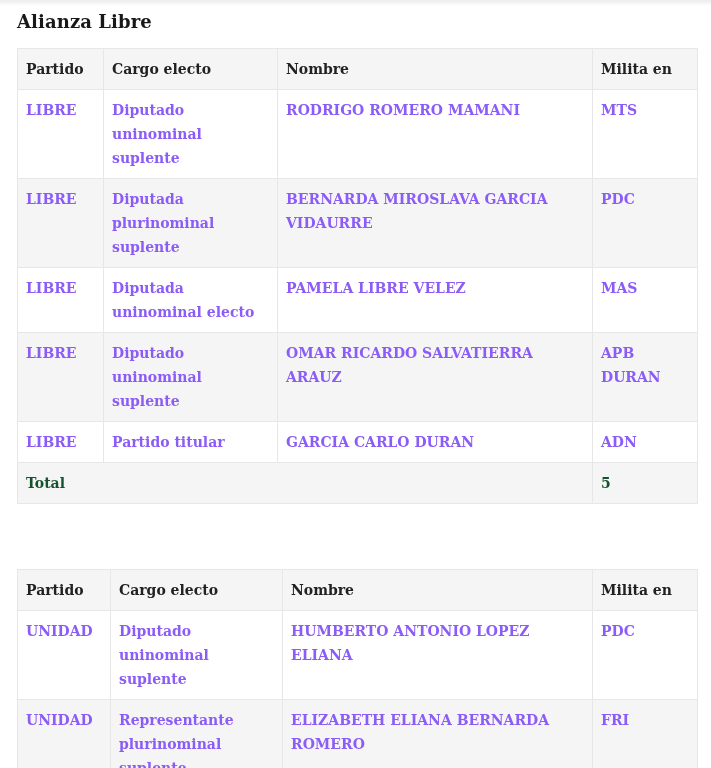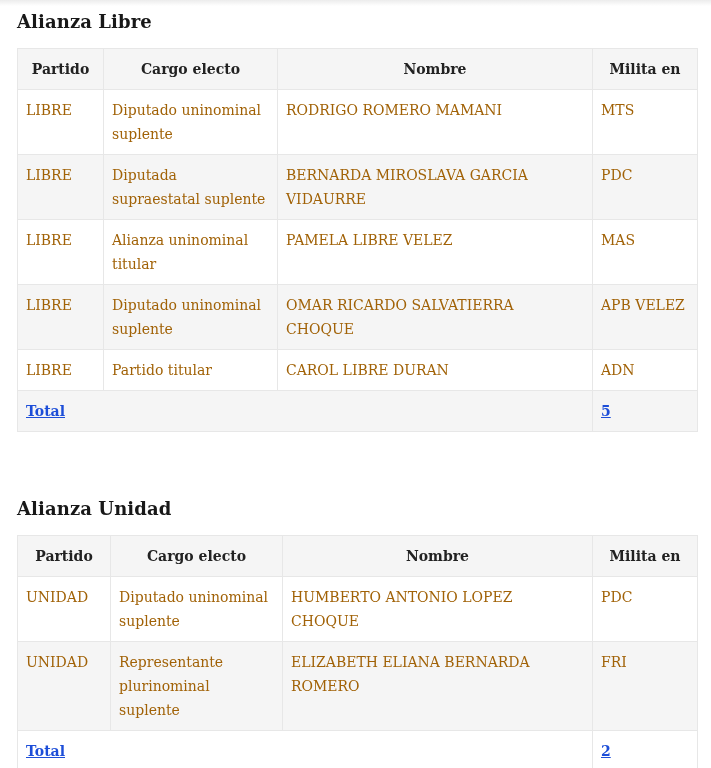--- a/index.html
+++ b/index.html
@@ -47,34 +47,32 @@
     line-height: 24px;
     text-align: left;
     vertical-align: top;
     word-wrap: break-word;
     box-sizing: border-box;
   }
   thead th {
     background: #f5f5f5;
     font-weight: bold;
     color: #222222;
-    text-align: center;
   }
   tbody td {
     background: #ffffff;
-    color: #a16207;
-    font-weight: normal;
+    color: #8b5cf6;
+    font-weight: bold;
   }
   tbody tr:nth-child(even) td {
     background: #f5f5f5;
   }
   tr.total-row td {
     font-weight: bold;
-    color: #1d4ed8;
-    text-decoration: underline;
+    color: #14532d;
   }
 </style>
 </head>
 <body>
 
 <div class="top-fade"></div>
 <div class="page">
   <main>
       <section class="alliance">
         <h2 class="alliance-title">Alianza Libre</h2>
@@ -95,71 +93,70 @@
           </thead>
           <tbody>
             <tr>
               <td>LIBRE</td>
               <td>Diputado uninominal suplente</td>
               <td>RODRIGO ROMERO MAMANI</td>
               <td>MTS</td>
             </tr>
             <tr>
               <td>LIBRE</td>
-              <td>Diputada supraestatal suplente</td>
+              <td>Diputada plurinominal suplente</td>
               <td>BERNARDA MIROSLAVA GARCIA VIDAURRE</td>
               <td>PDC</td>
             </tr>
             <tr>
               <td>LIBRE</td>
-              <td>Alianza uninominal titular</td>
+              <td>Diputada uninominal electo</td>
               <td>PAMELA LIBRE VELEZ</td>
               <td>MAS</td>
             </tr>
             <tr>
               <td>LIBRE</td>
               <td>Diputado uninominal suplente</td>
-              <td>OMAR RICARDO SALVATIERRA CHOQUE</td>
-              <td>APB VELEZ</td>
+              <td>OMAR RICARDO SALVATIERRA ARAUZ</td>
+              <td>APB DURAN</td>
             </tr>
             <tr>
               <td>LIBRE</td>
               <td>Partido titular</td>
-              <td>CAROL LIBRE DURAN</td>
+              <td>GARCIA CARLO DURAN</td>
               <td>ADN</td>
             </tr>
             <tr class="total-row">
               <td colspan="3">Total</td>
               <td>5</td>
             </tr>
           </tbody>
         </table>
       </section>
       <section class="alliance">
-        <h2 class="alliance-title">Alianza Unidad</h2>
         <table class="data-table">
           <colgroup>
             <col style="width: 93px;">
             <col style="width: 172px;">
             <col style="width: 310px;">
             <col style="width: 105px;">
           </colgroup>
           <thead>
             <tr>
               <th>Partido</th>
               <th>Cargo electo</th>
               <th>Nombre</th>
               <th>Milita en</th>
             </tr>
           </thead>
           <tbody>
             <tr>
               <td>UNIDAD</td>
               <td>Diputado uninominal suplente</td>
-              <td>HUMBERTO ANTONIO LOPEZ CHOQUE</td>
+              <td>HUMBERTO ANTONIO LOPEZ ELIANA</td>
               <td>PDC</td>
             </tr>
             <tr>
               <td>UNIDAD</td>
               <td>Representante plurinominal suplente</td>
               <td>ELIZABETH ELIANA BERNARDA ROMERO</td>
               <td>FRI</td>
             </tr>
             <tr class="total-row">
               <td colspan="3">Total</td>

